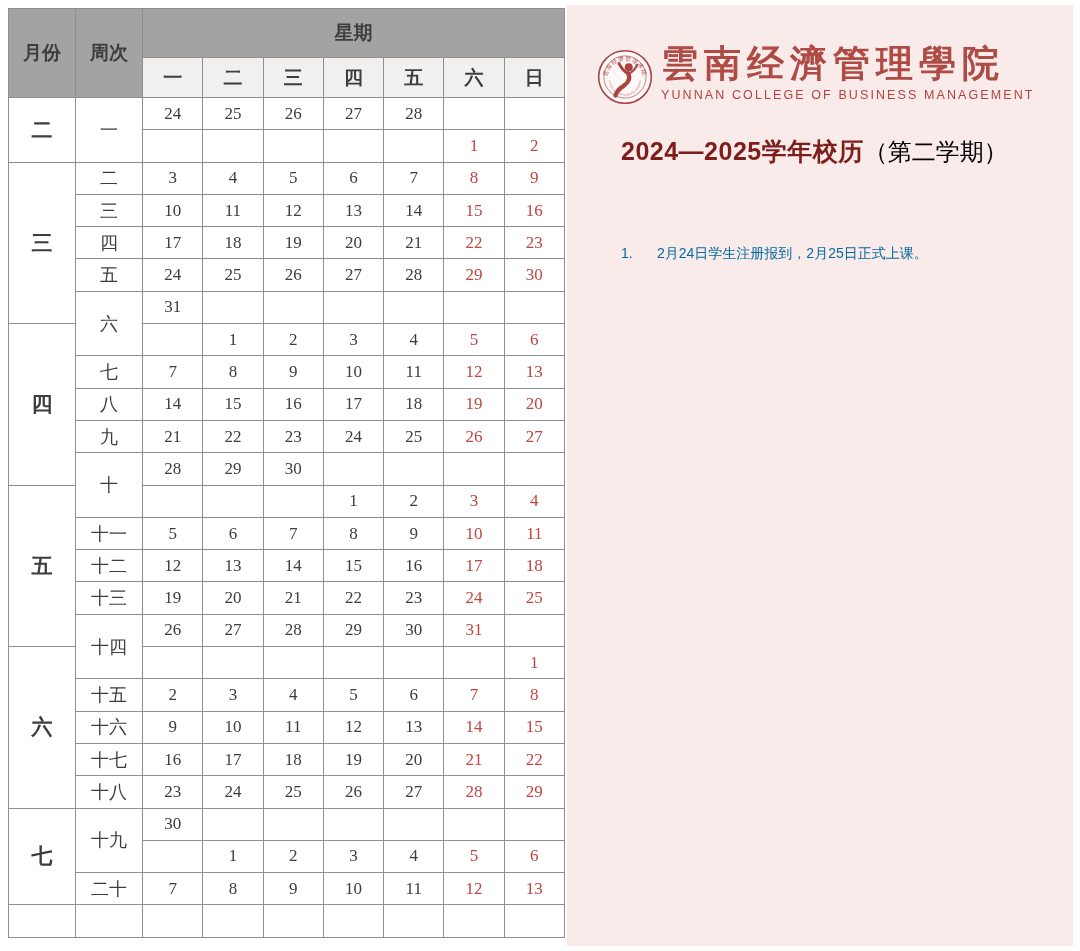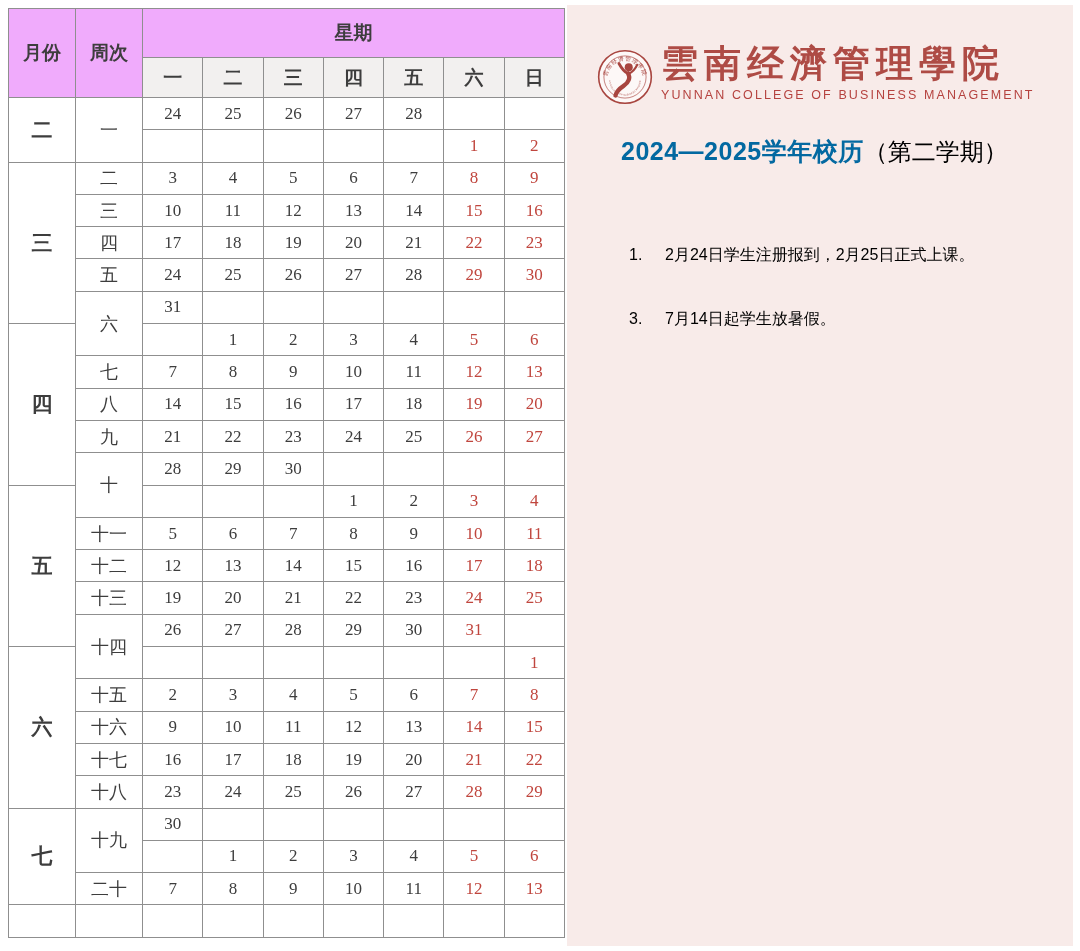--- a/index.html
+++ b/index.html
@@ -13,21 +13,21 @@
     position:absolute; left:8px; top:8px; width:557px;
     border-collapse:collapse; table-layout:fixed;
     font-family:"Liberation Serif","DejaVu Serif",serif;
   }
   table.cal th, table.cal td {
     border:1px solid #8f8f8f; text-align:center; vertical-align:middle;
     padding:0; overflow:hidden; color:#3d3d3d;
   }
   tr.hrow1 { height:49px; }
   tr.hrow2 { height:40px; }
-  th.hcell { background:#f0abfc; font-size:19px; font-weight:bold; color:#2b2b2b; }
+  th.hcell { background:#a3a3a3; font-size:19px; font-weight:bold; color:#2b2b2b; }
   th.wd    { background:#f2f0ef; font-size:19px; font-weight:bold; color:#2b2b2b; }
   tbody.cal-body tr { height:32.3px; }
   td.month-cell { font-size:21px; font-weight:bold; color:#2b2b2b; background:#ffffff; }
   td.week-cell  { font-size:18px; color:#333333; background:#ffffff; }
   td.day-cell   { font-size:17px; color:#3d3d3d; background:#ffffff; }
   td.day-cell.red { color:#c0463e; }
 
   
   .panel {
     position:absolute; left:567px; top:5px; width:506px; height:941px;
@@ -39,25 +39,25 @@
   .name-cn {
     font-family:"Liberation Serif","DejaVu Serif",serif;
     font-size:37px; font-weight:600; color:#ae4b45; letter-spacing:6px;
     white-space:nowrap; line-height:1.15;
   }
   .name-en {
     font-size:12.5px; letter-spacing:2.1px; color:#b5423f; font-weight:500;
     white-space:nowrap; margin-top:2px;
   }
   .title-line { position:absolute; left:54px; top:130px; white-space:nowrap; }
-  .title-main { font-size:25px; font-weight:800; color:#0369a1; letter-spacing:0.5px; }
+  .title-main { font-size:25px; font-weight:800; color:#7f1d1d; letter-spacing:0.5px; }
   .title-sub  { font-size:24px; font-weight:400; color:#000000; }
 
   .notes { position:absolute; left:50px; top:240px; margin:0; padding:0; list-style:none; }
-  .notes li { margin:0 0 43px 12px; font-size:16px; color:#000000; white-space:nowrap; }
+  .notes li { margin:0 0 43px 4px; font-size:14px; color:#0369a1; white-space:nowrap; }
   .note-num { display:inline-block; width:36px; }
 </style>
 </head>
 <body>
 
 <table class="cal">
   <colgroup>
     <col style="width:67px">
       <col style="width:67px">
     <col>
@@ -376,15 +376,14 @@
       <div class="name-en">YUNNAN COLLEGE OF BUSINESS MANAGEMENT</div>
     </div>
   </div>
 
   <div class="title-line">
     <span class="title-main">2024—2025学年校历</span><span class="title-sub">（第二学期）</span>
   </div>
 
   <ul class="notes">
       <li><span class="note-num">1.</span><span>2月24日学生注册报到，2月25日正式上课。</span></li>
-      <li><span class="note-num">3.</span><span>7月14日起学生放暑假。</span></li>
     </ul>
 </div>
 
 </body></html>

